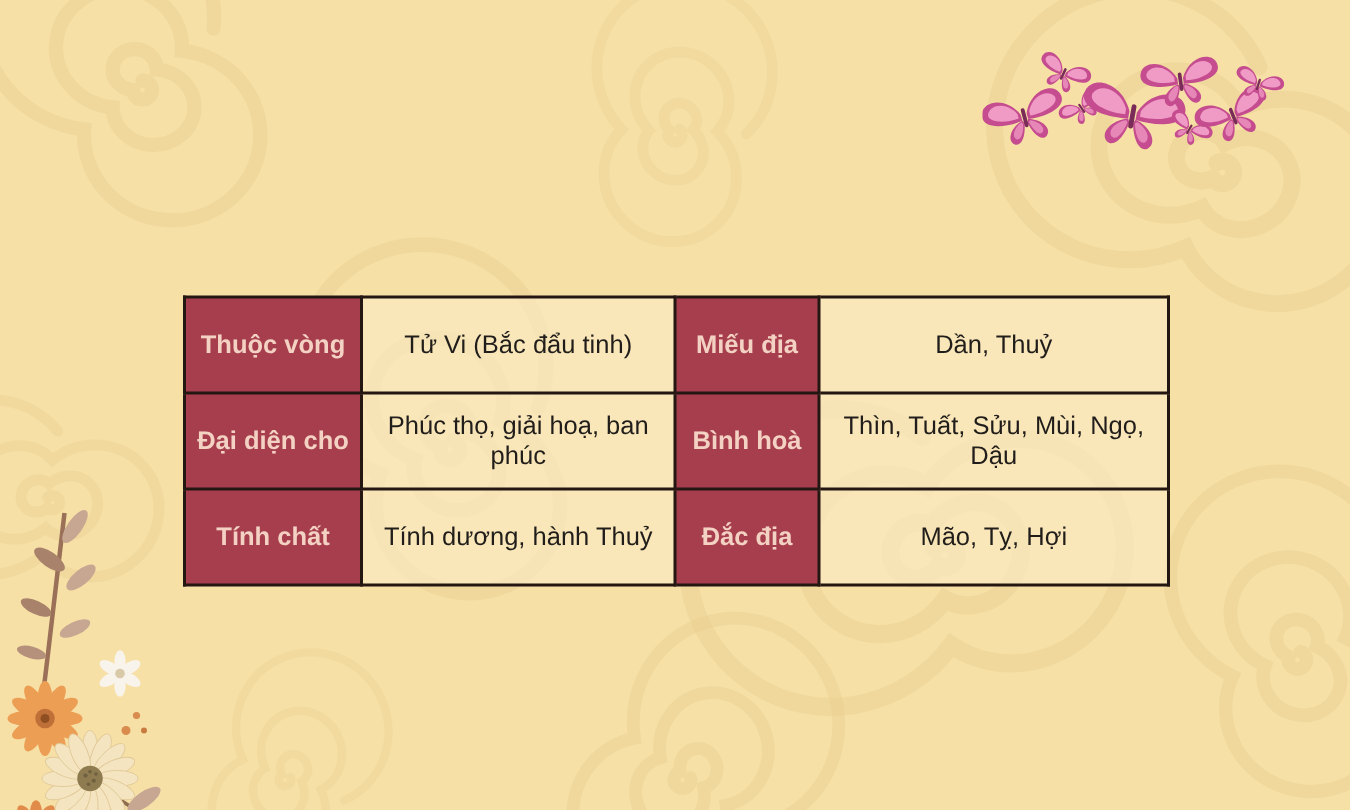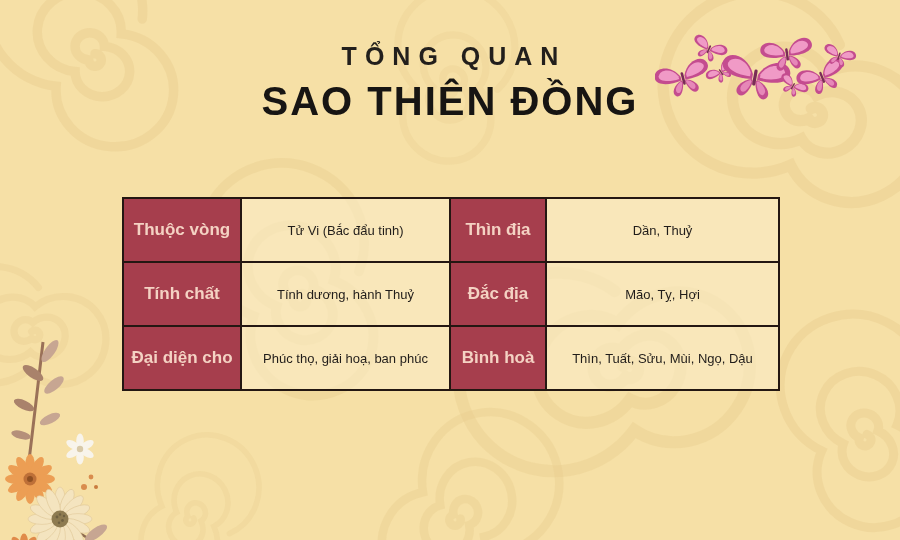--- a/index.html
+++ b/index.html
@@ -12,21 +12,21 @@
   .flowers-svg { left:-12px; bottom:-22px; width:205px; height:235px; }
 
   .header { position:absolute; top:42px; left:0; width:900px; text-align:center; }
   .subtitle { font-size:25px; font-weight:600; letter-spacing:8px; color:#221F1C; text-indent:8px; }
   .title { margin-top:8px; font-size:40px; font-weight:800; letter-spacing:2px; color:#171513; }
 
   .table-wrap { position:absolute; left:122px; top:197px; }
   table.info { border-collapse:collapse; table-layout:fixed; width:656px; }
   td { border:2.5px solid #241712; height:64px; text-align:center; vertical-align:middle; padding:2px 6px; }
   td.label { background:#A63E4D; color:#F4D2C3; font-weight:700; font-size:17px; }
-  td.value { background:rgba(250,235,199,0.62); color:#211D1A; font-size:13px; font-weight:500; }
+  td.value { background:rgba(250,235,199,0.62); color:#211D1A; font-size:17px; font-weight:500; }
   col.c-label1 { width:118px; }
   col.c-value1 { width:209px; }
   col.c-label2 { width:96px;  }
   col.c-value2 { width:233px; }
 </style>
 </head>
 <body>
 
 <div class="page">
 
@@ -38,24 +38,20 @@
     <use href="#rose" xlink:href="#rose" transform="translate(450,90) rotate(40) scale(0.8)" stroke-width="9" opacity="0.3"></use>
     <use href="#rose" xlink:href="#rose" transform="translate(815,115) rotate(-30) scale(1.25)" stroke-width="9" opacity="0.45"></use>
     <use href="#rose" xlink:href="#rose" transform="translate(300,300) rotate(15) scale(1.1)" stroke-width="9" opacity="0.4"></use>
     <use href="#rose" xlink:href="#rose" transform="translate(630,370) rotate(-60) scale(1.35)" stroke-width="9" opacity="0.4"></use>
     <use href="#rose" xlink:href="#rose" transform="translate(455,520) rotate(75) scale(0.95)" stroke-width="9" opacity="0.4"></use>
     <use href="#rose" xlink:href="#rose" transform="translate(865,440) rotate(20) scale(1.0)" stroke-width="9" opacity="0.45"></use>
     <use href="#rose" xlink:href="#rose" transform="translate(35,335) rotate(-45) scale(0.8)" stroke-width="9" opacity="0.35"></use>
     <use href="#rose" xlink:href="#rose" transform="translate(190,520) rotate(60) scale(0.7)" stroke-width="8" opacity="0.3"></use>
   </svg>
 
-  <div class="header">
-    <div class="subtitle">TỔNG QUAN</div>
-    <div class="title">SAO THIÊN ĐỒNG</div>
-  </div>
 
   <svg class="butterflies-svg" viewBox="0 0 215 95" xmlns="http://www.w3.org/2000/svg">
     <defs>
       <g id="bf">
         <path d="M-2,-2 C-8,-16 -24,-18 -27,-9 C-30,0 -16,4 -2,2 Z" fill="#C44C8F"></path>
         <path d="M2,-2 C8,-16 24,-18 27,-9 C30,0 16,4 2,2 Z" fill="#C44C8F"></path>
         <path d="M-4,-3 C-9,-13 -20,-14 -23,-8 C-25,-3 -14,1 -4,0 Z" fill="#F09AC6"></path>
         <path d="M4,-3 C9,-13 20,-14 23,-8 C25,-3 14,1 4,0 Z" fill="#F09AC6"></path>
         <path d="M-2,2 C-10,4 -16,12 -11,16 C-6,19 -2,10 -1,4 Z" fill="#C44C8F"></path>
         <path d="M2,2 C10,4 16,12 11,16 C6,19 2,10 1,4 Z" fill="#C44C8F"></path>
@@ -167,32 +163,32 @@
       <colgroup>
         <col class="c-label1">
           <col class="c-value1">
           <col class="c-label2">
           <col class="c-value2">
       </colgroup>
       <tbody>
         <tr>
           <td class="label">Thuộc vòng</td>
           <td class="value">Tử Vi (Bắc đẩu tinh)</td>
-          <td class="label">Thìn địa</td>
+          <td class="label">Miếu địa</td>
           <td class="value">Dần, Thuỷ</td>
+        </tr>
+        <tr>
+          <td class="label">Đại diện cho</td>
+          <td class="value">Phúc thọ, giải hoạ, ban phúc</td>
+          <td class="label">Bình hoà</td>
+          <td class="value">Thìn, Tuất, Sửu, Mùi, Ngọ, Dậu</td>
         </tr>
         <tr>
           <td class="label">Tính chất</td>
           <td class="value">Tính dương, hành Thuỷ</td>
           <td class="label">Đắc địa</td>
           <td class="value">Mão, Tỵ, Hợi</td>
-        </tr>
-        <tr>
-          <td class="label">Đại diện cho</td>
-          <td class="value">Phúc thọ, giải hoạ, ban phúc</td>
-          <td class="label">Bình hoà</td>
-          <td class="value">Thìn, Tuất, Sửu, Mùi, Ngọ, Dậu</td>
         </tr>
       </tbody>
     </table>
   </div>
 
 </div>
 
 </body></html>

